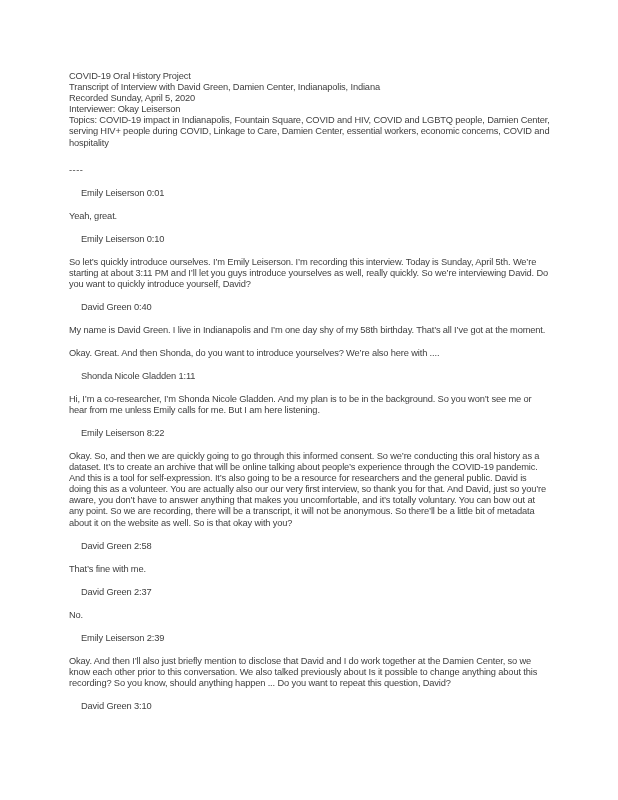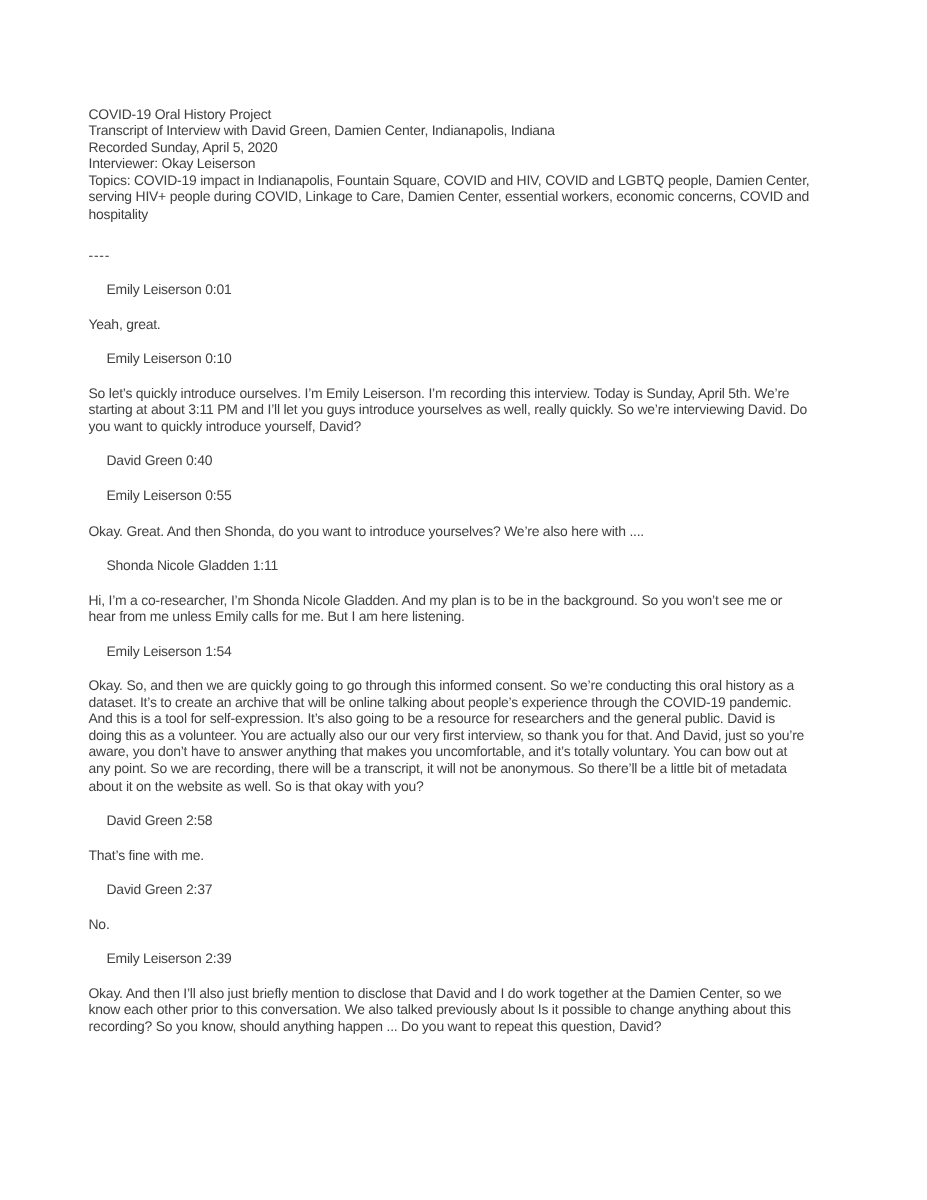--- a/index.html
+++ b/index.html
@@ -9,21 +9,21 @@
   }
   .page {
     position: relative;
     width: 618px;
     height: 800px;
     background: #ffffff;
     overflow: hidden;
   }
   .content {
     position: absolute;
-    left: 59px;
+    left: 69px;
     top: 71px;
     width: 482px;
     font-family: "Liberation Sans", "DejaVu Sans", sans-serif;
     font-size: 9.3px;
     line-height: 11.1px;
     letter-spacing: -0.15px;
     color: #3f3f3f;
     font-weight: 400;
     text-rendering: optimizeLegibility;
   }
@@ -58,48 +58,52 @@
       <div class="utterance">Yeah, great.</div>
     </div>
 
     <div class="block entry">
       <div class="speaker-line"><span>Emily Leiserson</span> <span>0:10</span></div>
       <div class="utterance">So let’s quickly introduce ourselves. I’m Emily Leiserson. I’m recording this interview. Today is Sunday, April 5th. We’re starting at about 3:11 PM and I’ll let you guys introduce yourselves as well, really quickly. So we’re interviewing David. Do you want to quickly introduce yourself, David?</div>
     </div>
 
     <div class="block entry">
       <div class="speaker-line"><span>David Green</span> <span>0:40</span></div>
+      <div class="utterance">My name is David Green. I live in Indianapolis and I’m one day shy of my 58th birthday. That’s all I’ve got at the moment.</div>
     </div>
 
     <div class="block entry">
-      <div class="speaker-line"><span>Emily Leiserson</span> <span>0:55</span></div>
       <div class="utterance">Okay. Great. And then Shonda, do you want to introduce yourselves? We’re also here with ....</div>
     </div>
 
     <div class="block entry">
       <div class="speaker-line"><span>Shonda Nicole Gladden</span> <span>1:11</span></div>
       <div class="utterance">Hi, I’m a co-researcher, I’m Shonda Nicole Gladden. And my plan is to be in the background. So you won’t see me or hear from me unless Emily calls for me. But I am here listening.</div>
     </div>
 
     <div class="block entry">
-      <div class="speaker-line"><span>Emily Leiserson</span> <span>1:54</span></div>
+      <div class="speaker-line"><span>Emily Leiserson</span> <span>8:22</span></div>
       <div class="utterance">Okay. So, and then we are quickly going to go through this informed consent. So we’re conducting this oral history as a dataset. It’s to create an archive that will be online talking about people’s experience through the COVID-19 pandemic. And this is a tool for self-expression. It’s also going to be a resource for researchers and the general public. David is doing this as a volunteer. You are actually also our our very first interview, so thank you for that. And David, just so you’re aware, you don’t have to answer anything that makes you uncomfortable, and it’s totally voluntary. You can bow out at any point. So we are recording, there will be a transcript, it will not be anonymous. So there’ll be a little bit of metadata about it on the website as well. So is that okay with you?</div>
     </div>
 
     <div class="block entry">
       <div class="speaker-line"><span>David Green</span> <span>2:58</span></div>
       <div class="utterance">That’s fine with me.</div>
     </div>
 
 
     <div class="block entry">
       <div class="speaker-line"><span>David Green</span> <span>2:37</span></div>
       <div class="utterance">No.</div>
     </div>
 
     <div class="block entry">
       <div class="speaker-line"><span>Emily Leiserson</span> <span>2:39</span></div>
       <div class="utterance">Okay. And then I’ll also just briefly mention to disclose that David and I do work together at the Damien Center, so we know each other prior to this conversation. We also talked previously about Is it possible to change anything about this recording? So you know, should anything happen ... Do you want to repeat this question, David?</div>
     </div>
 
+    <div class="block entry">
+      <div class="speaker-line"><span>David Green</span> <span>3:10</span></div>
+
+    </div>
 
   </div>
 </div>
 
 </body></html>

